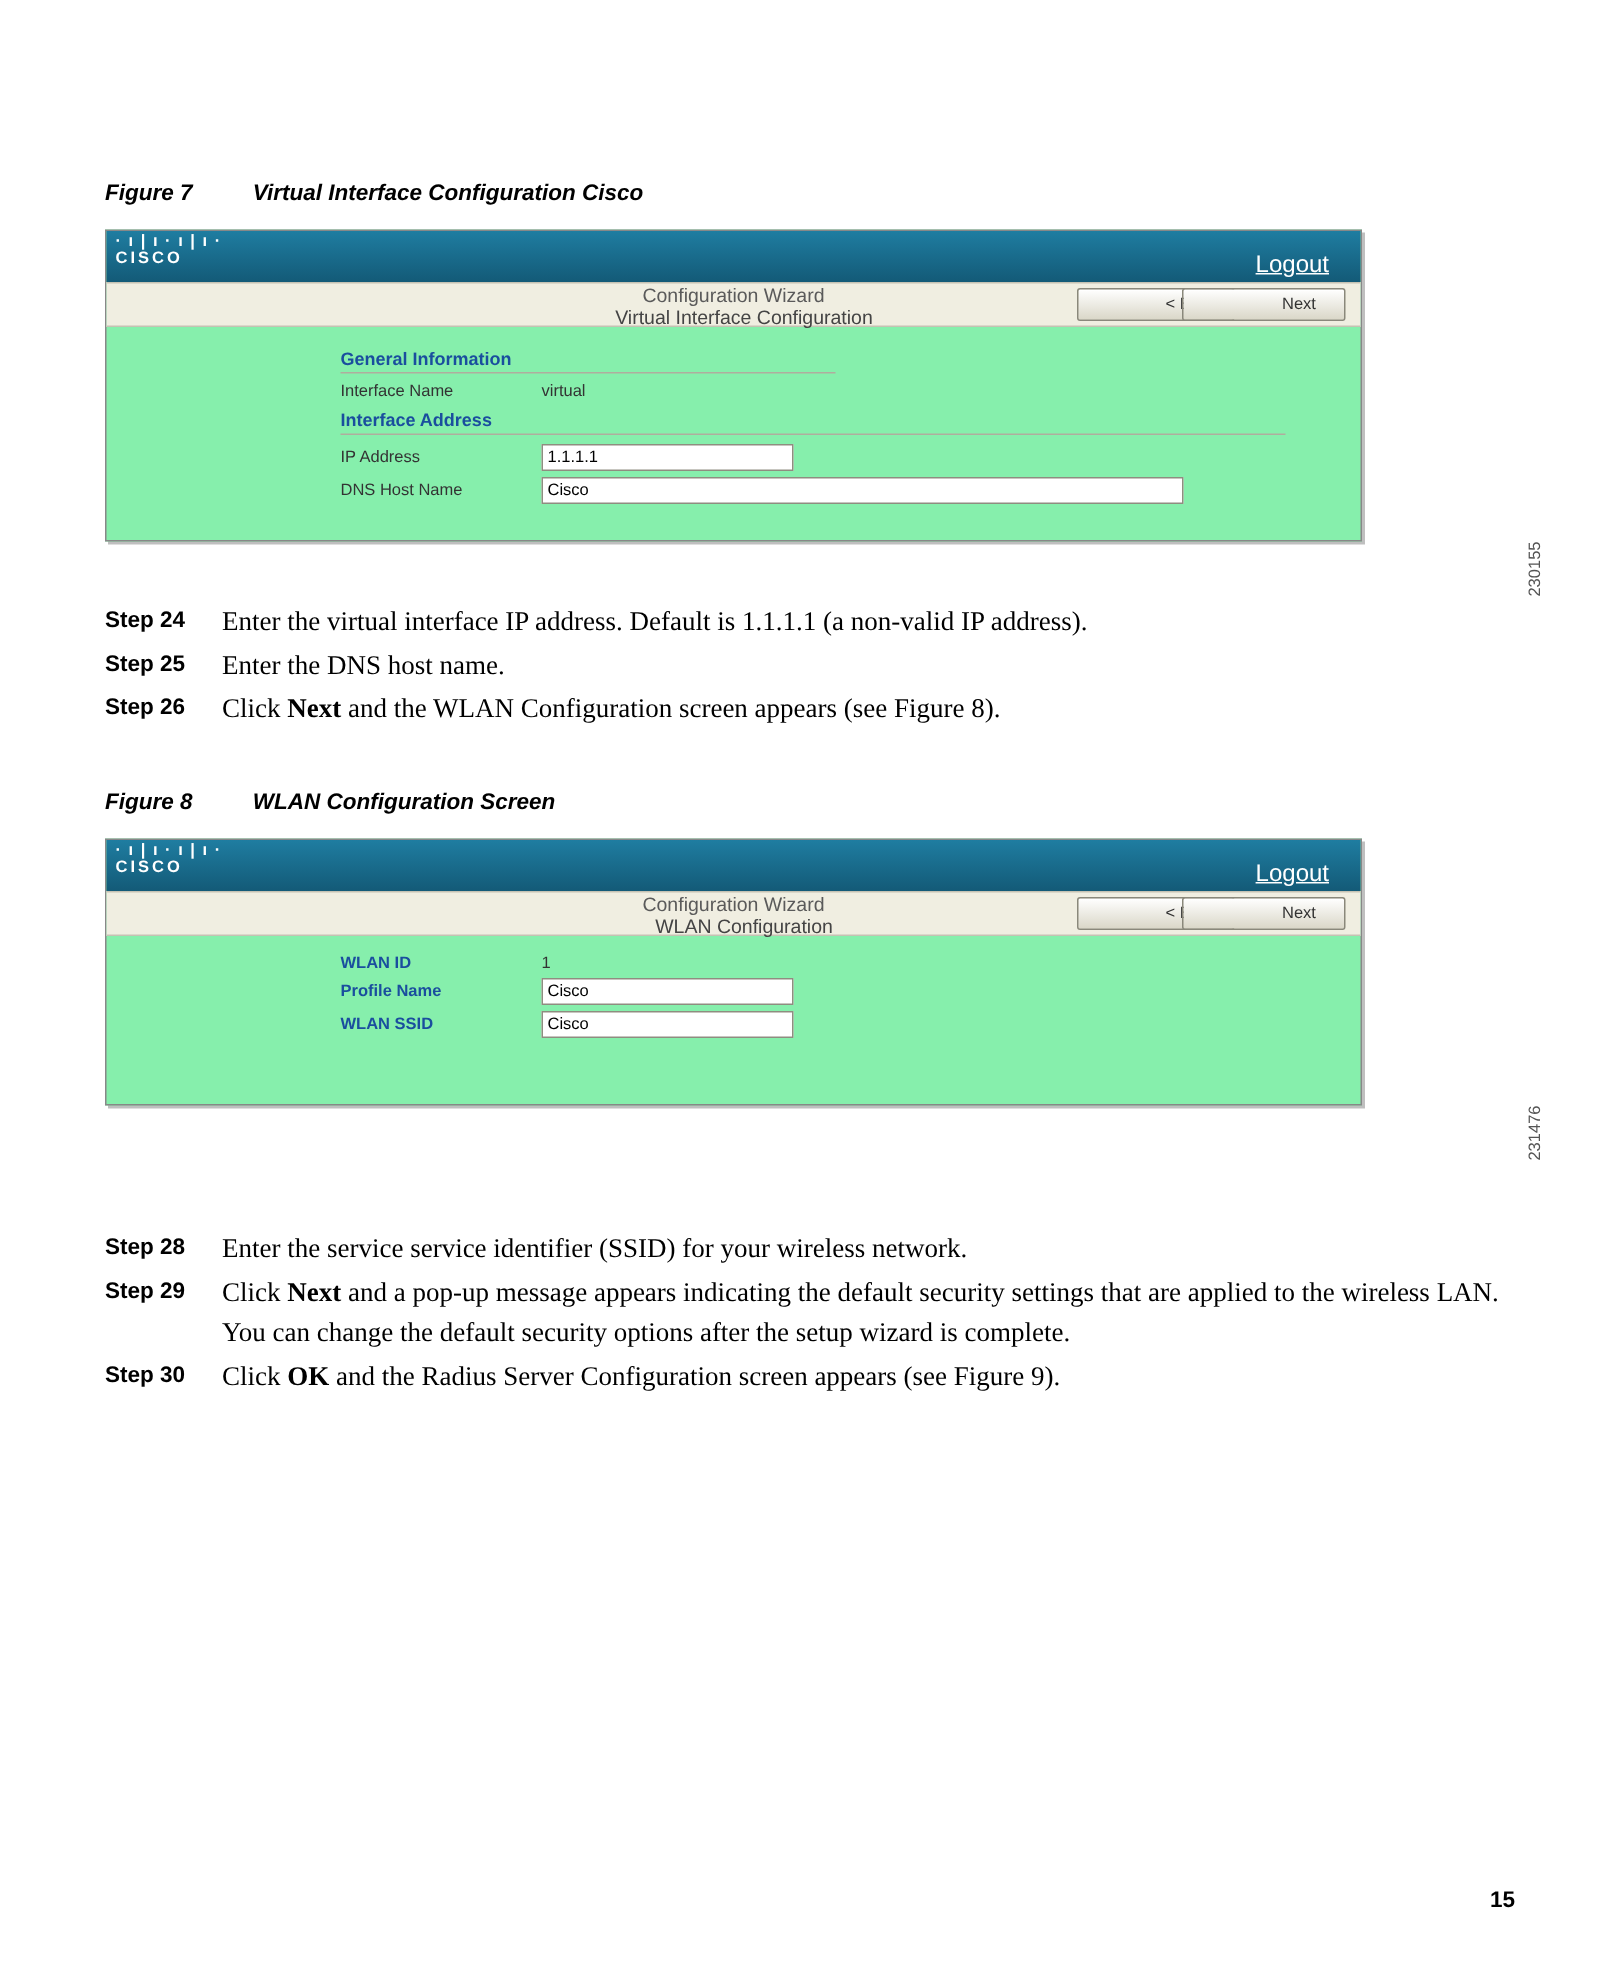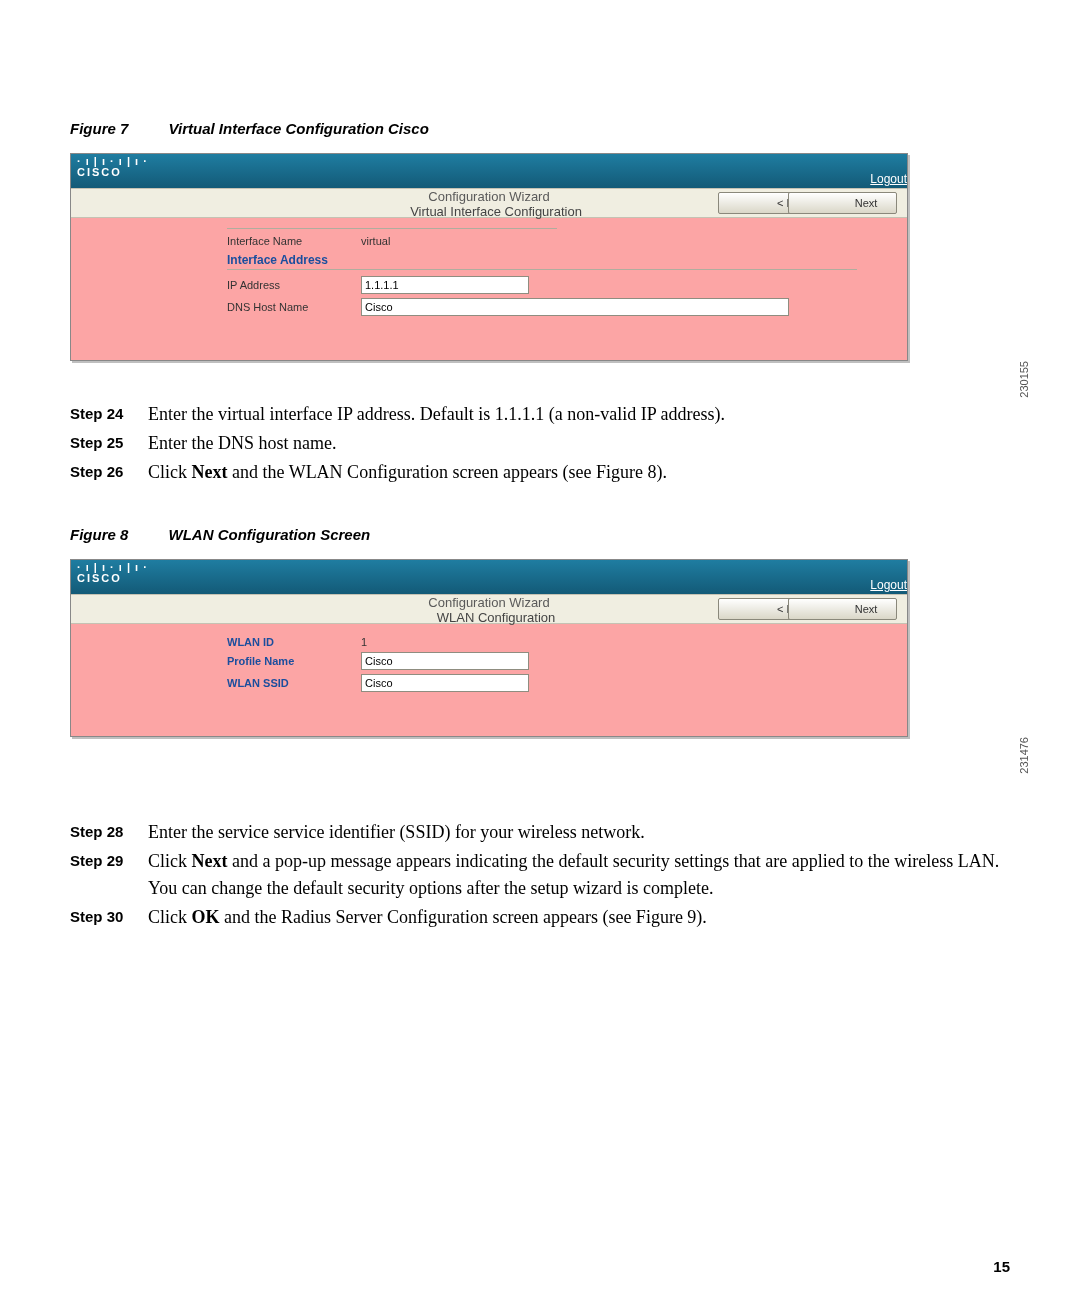--- a/index.html
+++ b/index.html
@@ -26,21 +26,21 @@
   }
   .fig-caption .fig-label { margin-right: 36px; }
 
   .screenshot {
     position: relative;
     margin: 0 0 40px 0;
   }
   .shot-frame {
     border: 1px solid #888;
     box-shadow: 2px 2px 0 rgba(0,0,0,0.25);
-    background: #fca5a5;
+    background: #86efac;
     font-family: Arial, Helvetica, sans-serif;
     font-size: 12px;
     color: #333;
     width: 836px;
     position: relative;
   }
   .cisco-bar {
     background: #1a6a8a;
     background: linear-gradient(#1f7da1,#135a77);
     height: 34px;
@@ -62,23 +62,23 @@
     display:block;
   }
   .cisco-logo .word {
     display:block;
     font-weight: bold;
     font-size: 11px;
     letter-spacing: 2px;
   }
   .logout {
     position: absolute;
-    right: 0;
+    right: 21px;
     bottom: 2px;
-    font-size: 12px;
+    font-size: 16px;
     color: #fff;
     text-decoration: underline;
   }
   .subbar {
     background: #f0eee1;
     border-top: 1px solid #c5c2b3;
     border-bottom: 1px solid #c5c2b3;
     height: 28px;
     display: flex;
     align-items: center;
@@ -229,20 +229,21 @@
         <span class="logout">Logout</span>
       </div>
       <div class="subbar">
         <span class="breadcrumb">Configuration Wizard</span>
         <span class="title">Virtual Interface Configuration</span>
         <div class="winbtn btn-back">&lt; Back</div>
         <div class="winbtn btn-next">Next</div>
       </div>
       <div class="content-area">
         <div class="left-col-placeholder"></div>
+        <div class="section-head">General Information</div>
         <div class="hr"></div>
         <div class="row">
           <span class="label">Interface Name</span>
           <span class="val">virtual</span>
         </div>
         <div class="section-head">Interface Address</div>
         <div class="hr" style="width:630px"></div>
         <div class="row">
           <span class="label">IP Address</span>
           <input class="txtbox" value="1.1.1.1" style="">

